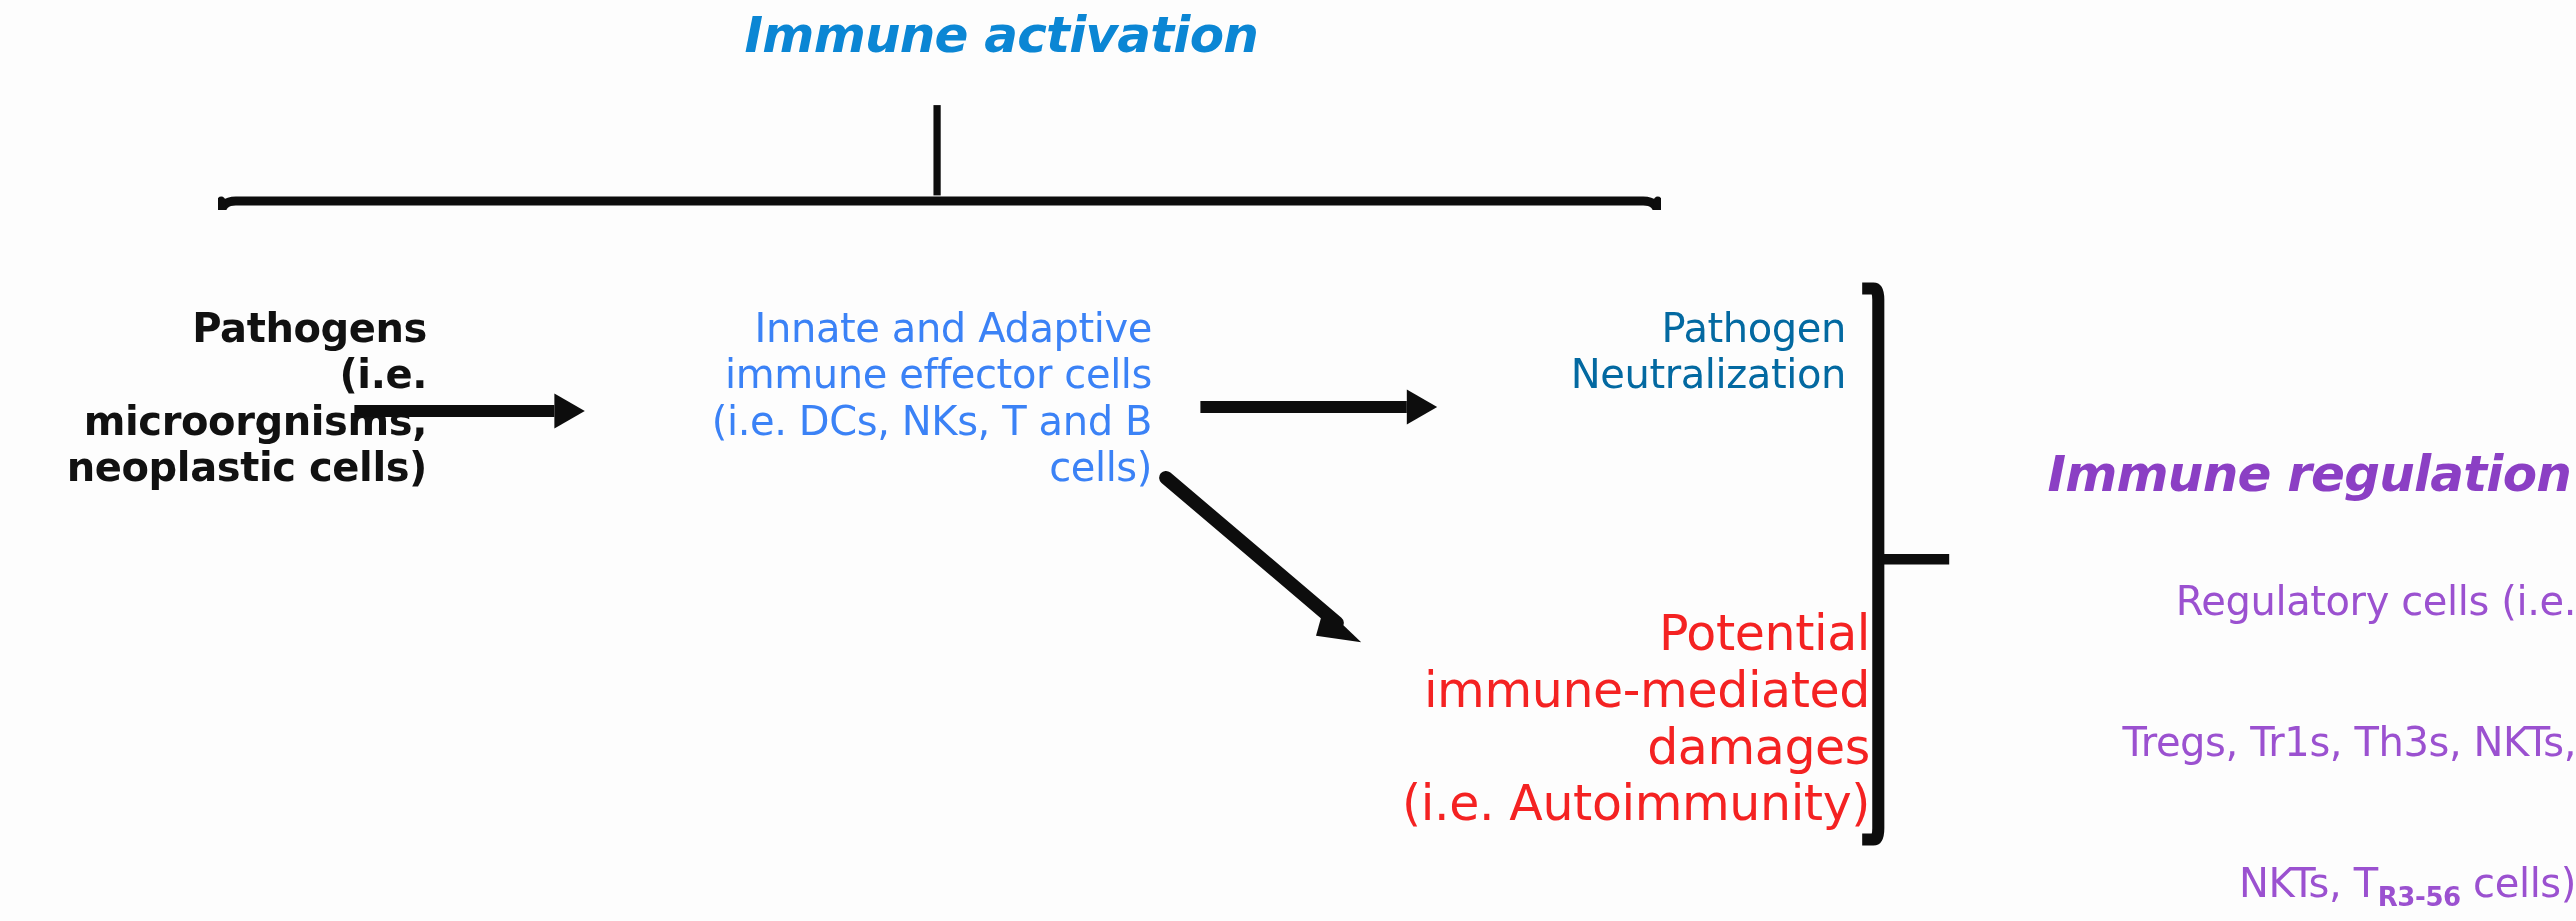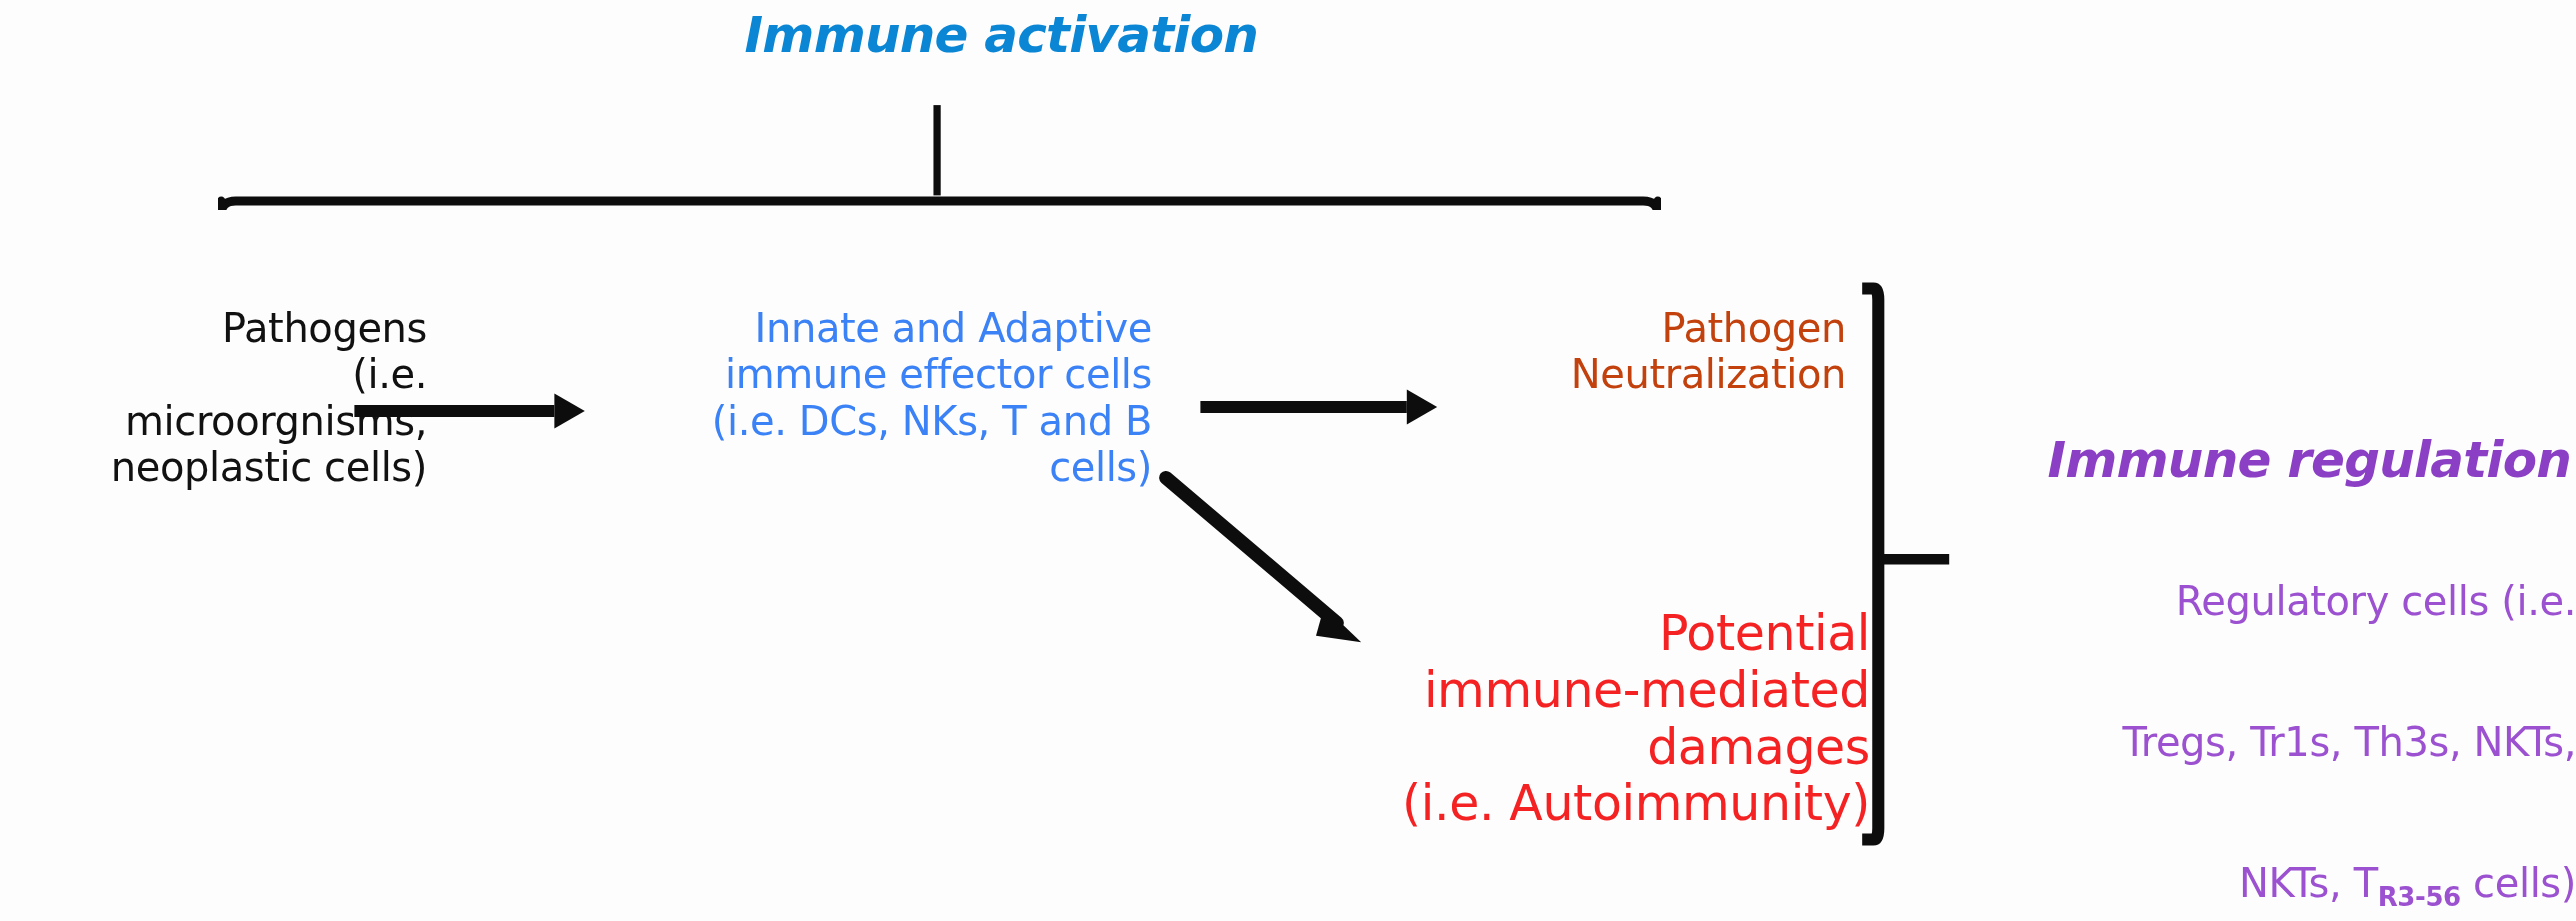--- a/index.html
+++ b/index.html
@@ -44,20 +44,21 @@
     height: 105px;
   }
 
   
   #pathogens-block {
     left: 24px;
     top: 305px;
     width: 403px;
     font-size: 40px;
     color: #111111;
+    font-weight: bold;
   }
 
   
   #arrow-pathogens-to-effectors {
     position: absolute;
     left: 347px;
     top: 379px;
     width: 242px;
     height: 64px;
   }
@@ -89,21 +90,21 @@
     width: 242px;
     height: 202px;
   }
 
   
   #pathogen-neutralization-block {
     left: 1443px;
     top: 305px;
     width: 403px;
     font-size: 40px;
-    color: #c2410c;
+    color: #0369a1;
     font-weight: 500;
   }
 
   
   #immune-damages-block {
     left: 1370px;
     top: 606px;
     width: 500px;
     font-size: 49px;
     color: #f42222;
@@ -115,21 +116,21 @@
     position: absolute;
     left: 1846px;
     top: 282px;
     width: 121px;
     height: 564px;
   }
 
   
   #immune-regulation-title {
     left: 1918px;
-    top: 431px;
+    top: 445px;
     width: 653px;
     font-size: 50px;
     font-style: italic;
     font-weight: 600;
     color: #8b3fc4;
     letter-spacing: -0.8px;
   }
   #regulation-details-block {
     left: 1910px;
     top: 484px;

